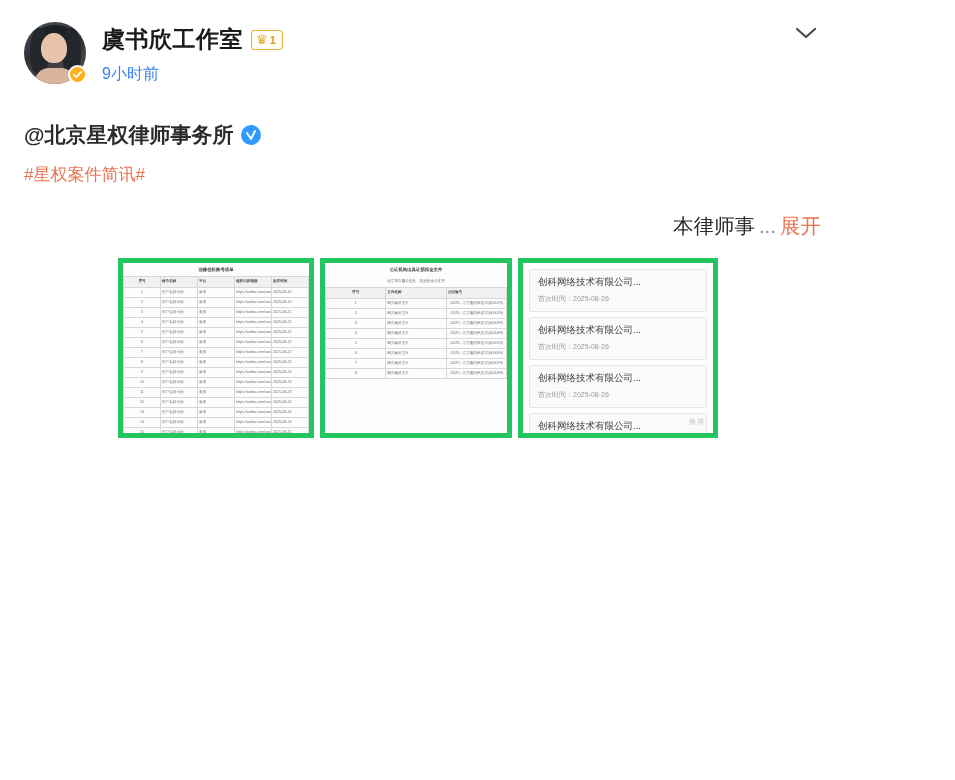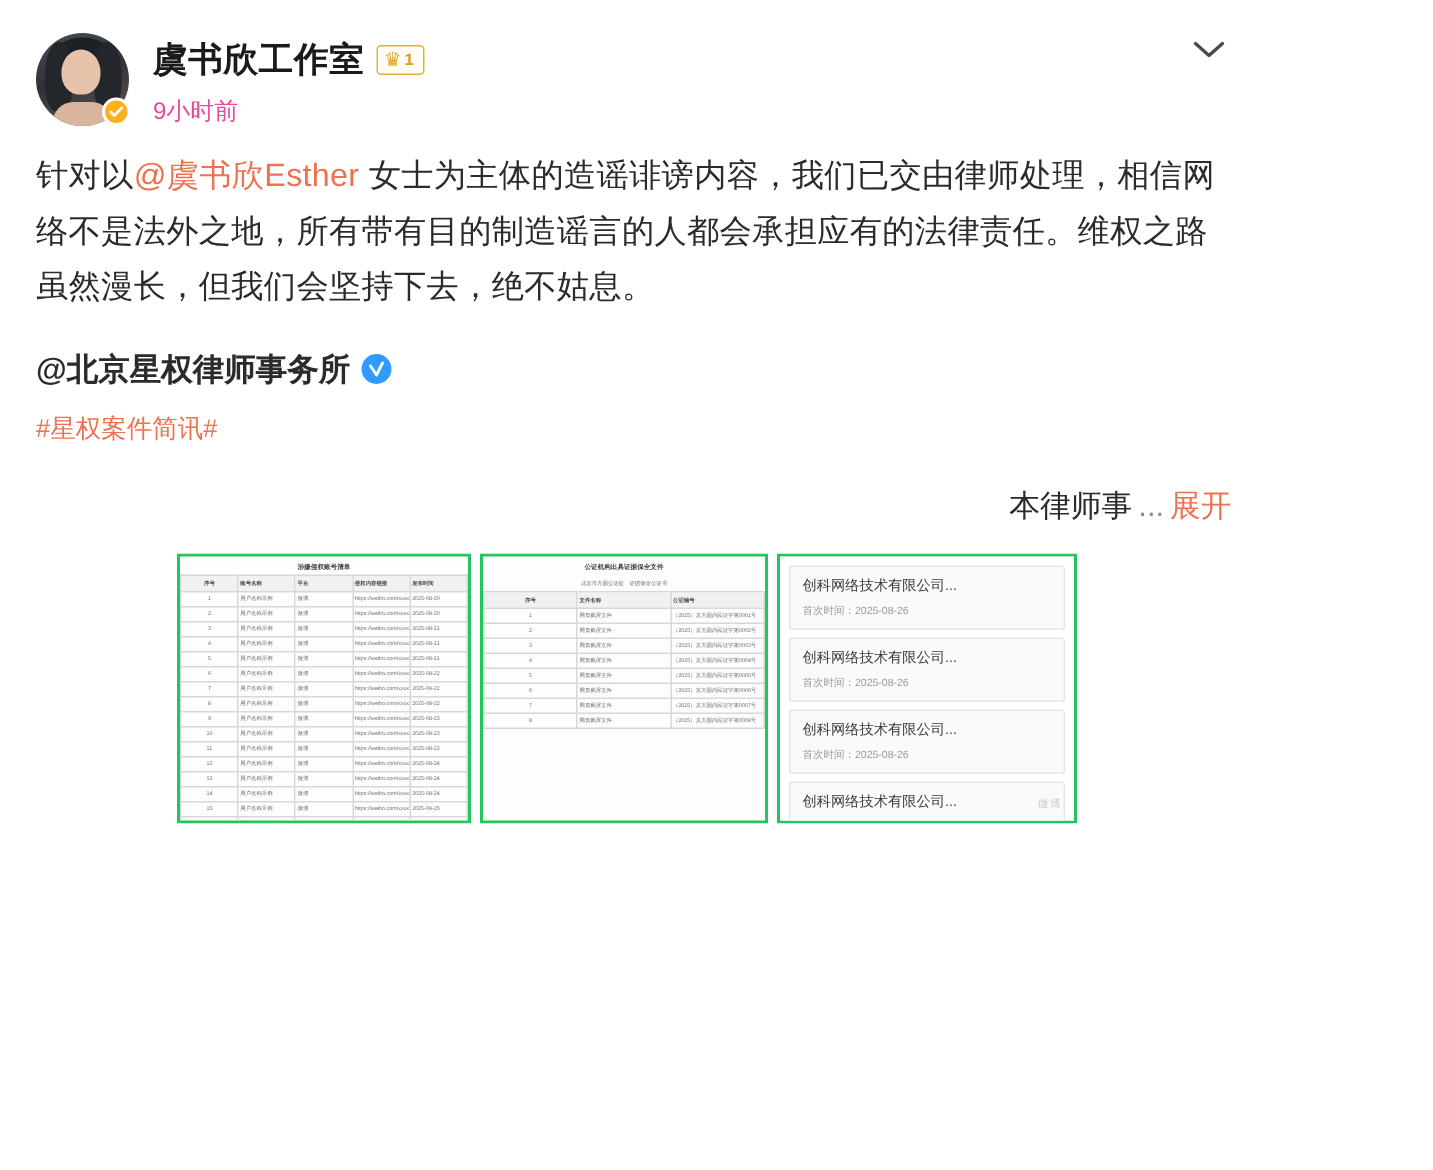--- a/index.html
+++ b/index.html
@@ -114,21 +114,21 @@
     line-height: 1;
   }
   .crown-badge .lvl {
     font-size: 11px;
     color: #d69b23;
     font-weight: bold;
   }
   .timestamp {
     margin-top: 9px;
     font-size: 16px;
-    color: #ec4899;
+    color: #3b82f6;
   }
   .collapse-btn {
     position: absolute;
     right: 22px;
     top: 16px;
     width: 34px; height: 34px;
     display: flex; align-items: center; justify-content: center;
     cursor: pointer;
   }
 
@@ -195,21 +195,21 @@
   .attachments {
     margin-top: 18px;
     padding-left: 118px;
     display: flex;
     gap: 6px;
     height: 180px;
     overflow: hidden;
   }
   .doc-thumb {
     background: #fdfdfd;
-    border: 2px solid #22c55e;
+    border: 5px solid #22c55e;
     position: relative;
     overflow: hidden;
   }
   .doc-a { width: 196px; }
   .doc-b { width: 192px; }
   .doc-c { width: 200px; }
 
   .tbl {
     width: 100%;
     border-collapse: collapse;
@@ -315,23 +315,20 @@
     </div>
 
     <div class="collapse-btn">
       <svg width="24" height="16" viewBox="0 0 24 16">
           <path d="M3 4 L12 12 L21 4" stroke="#4a4a4a" stroke-width="2.2" fill="none" stroke-linecap="round" stroke-linejoin="round"></path>
         </svg>
     </div>
   </div>
 
   <div class="post-body">
-    <div class="main-text">
-      <span>针对以</span><span class="mention">@虞书欣Esther</span><span> 女士为主体的造谣诽谤内容，我们已交由律师处理，相信网络不是法外之地，所有带有目的制造谣言的人都会承担应有的法律责任。维权之路虽然漫长，但我们会坚持下去，绝不姑息。</span>
-    </div>
 
     <div class="quote-block">
       <div class="quote-account">
         <span class="acct">@北京星权律师事务所</span>
         <span class="blue-v">
           <svg width="12" height="12" viewBox="0 0 12 12">
               <path d="M2 4 L6 10 L10 2" stroke="#fff" stroke-width="1.9" fill="none" stroke-linecap="round" stroke-linejoin="round"></path>
             </svg>
         </span>
       </div>

